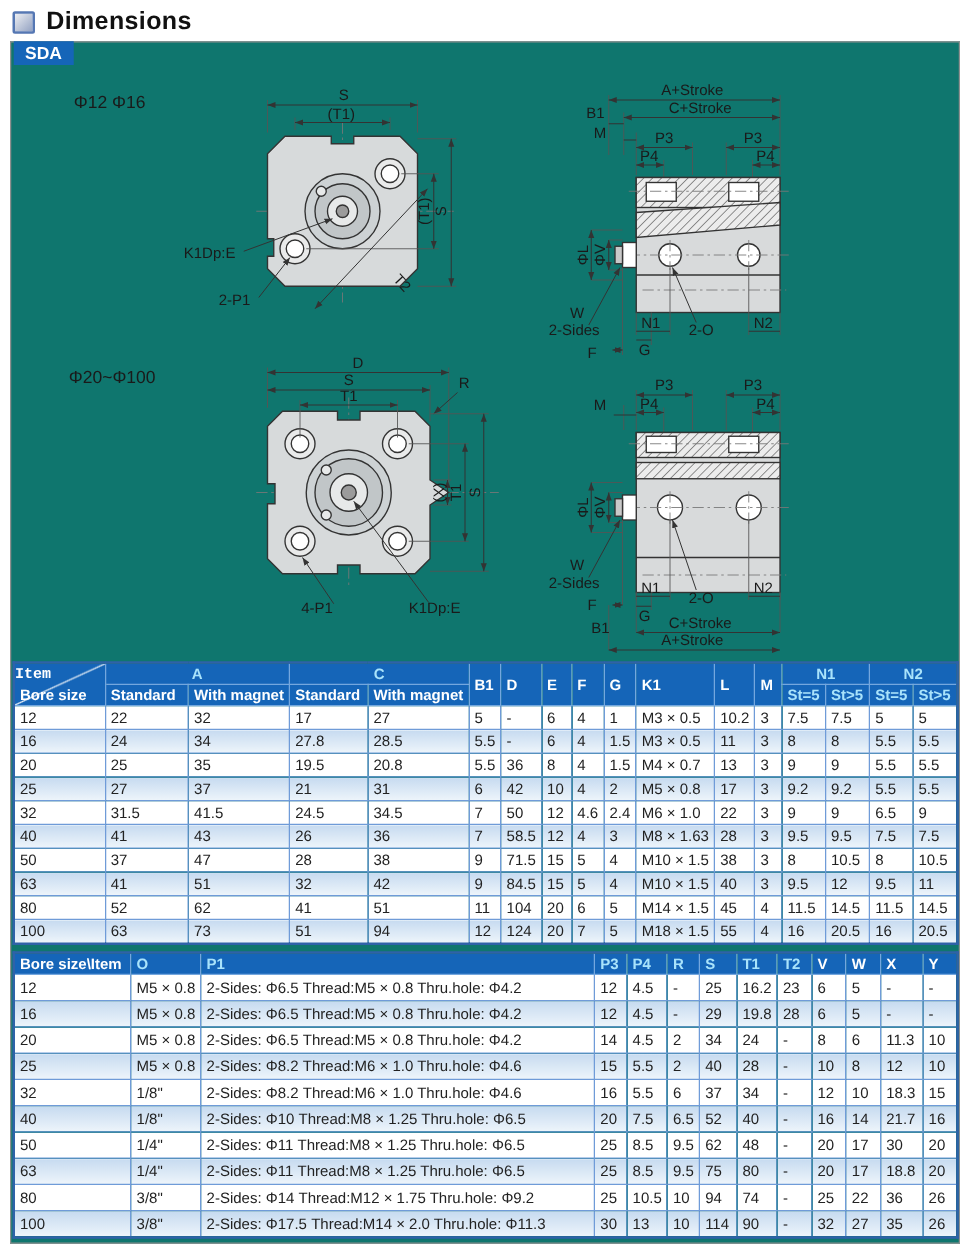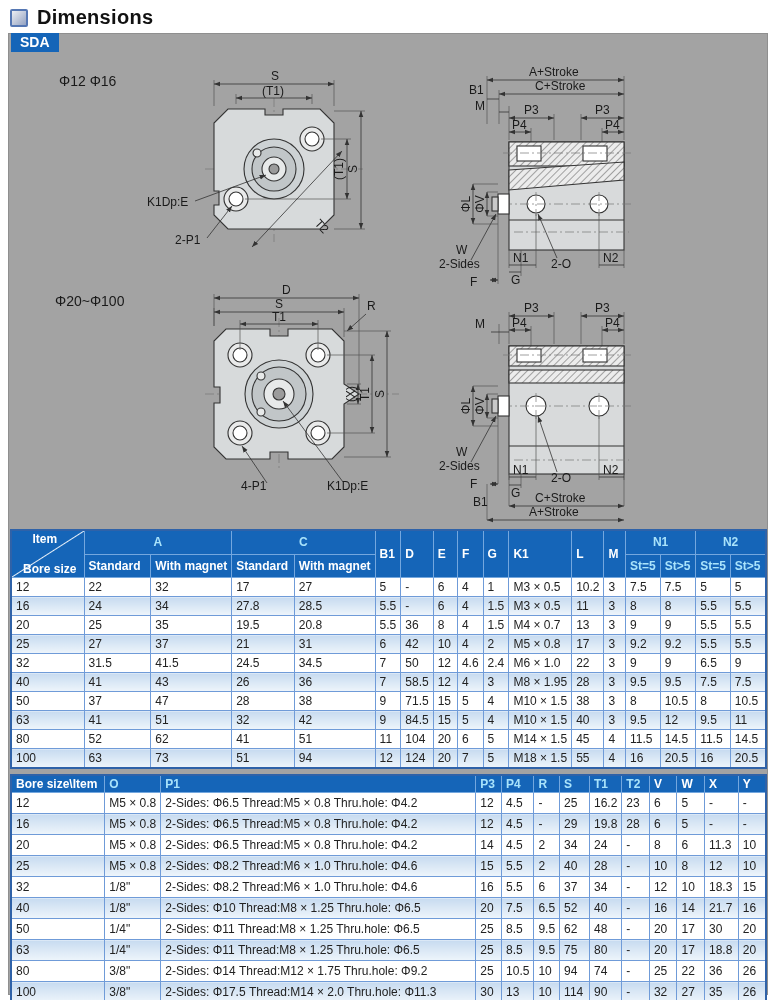--- a/index.html
+++ b/index.html
@@ -4,21 +4,21 @@
 <style>
   html,body { margin:0; padding:0; background:#fff; }
   body { width:776px; height:1000px; font-family:"Liberation Sans",sans-serif; color:#111; }
 
   .heading { display:flex; align-items:center; gap:9px; padding:6px 0 3px 10px; }
   .heading .sq { width:14px; height:14px; border:2px solid #5577b3; border-radius:2px;
                  background:linear-gradient(135deg,#eceef2,#93a2c2); }
   .heading h1 { font-size:20px; margin:0; font-weight:bold; letter-spacing:.3px; }
 
   .frame { position:relative; margin:1px 4px 0 8px; width:758px; height:960px;
-           border:1px solid #8f8f8f; background:#a3a3a3; }
+           border:1px solid #8f8f8f; background:#0f766e; }
   .sda-tab { position:absolute; top:-1px; left:2px; background:#1565b8; color:#fff;
              font-weight:bold; font-size:14px; padding:1px 9px 2px; }
 
   svg.draw { display:block; margin:20px 0 0 0; }
   .dt  { font-size:12px; fill:#1a1a1a; }
   .cap { font-size:14px; fill:#1a1a1a; }
   .thin { stroke:#555; stroke-width:.7; fill:none; }
   .dim  { stroke:#333; stroke-width:.8; fill:none; }
   .edge { stroke:#333; stroke-width:1.1; }
   .cl   { stroke:#777; stroke-width:.7; stroke-dasharray:9 3 2 3; fill:none; }
@@ -31,22 +31,22 @@
   .tbl th.cy { color:#a9e3fb; }
   .tbl th.ctr { text-align:center; }
   .tbl td { border:1px solid #6f9bd8; padding:0 4px; height:18px; color:#222;
             text-align:left; white-space:nowrap; overflow:hidden; background:#fff; }
   .tbl tbody tr:nth-child(even) td { background:linear-gradient(#c7dbf0,#eef5fb); }
   #t2 td { height:20px; }
 
   th.corner { position:relative; padding:0;
     background-image:linear-gradient(to bottom right, rgba(0,0,0,0) calc(50% - 1px),
       rgba(255,255,255,.9) 50%, rgba(0,0,0,0) calc(50% + 1px)); }
-  th.corner .c-top { text-align:center; padding:1px 6px 3px 0; }
-  th.corner .c-bot { text-align:center;  padding:0 0 1px 4px;margin-top:13px; }
+  th.corner .c-top { text-align:left; padding:1px 6px 3px 0;font-family:Liberation Mono, monospace; }
+  th.corner .c-bot { text-align:left;  padding:0 0 1px 4px; }
 </style>
 </head>
 <body>
 
 <div class="heading">
   <span class="sq"></span>
   <h1>Dimensions</h1>
 </div>
 
 <div class="frame">
@@ -418,21 +418,21 @@
           <td>40</td>
           <td>41</td>
           <td>43</td>
           <td>26</td>
           <td>36</td>
           <td>7</td>
           <td>58.5</td>
           <td>12</td>
           <td>4</td>
           <td>3</td>
-          <td>M8 × 1.95</td>
+          <td>M8 × 1.63</td>
           <td>28</td>
           <td>3</td>
           <td>9.5</td>
           <td>9.5</td>
           <td>7.5</td>
           <td>7.5</td>
         </tr>
         <tr>
           <td>50</td>
           <td>37</td>

